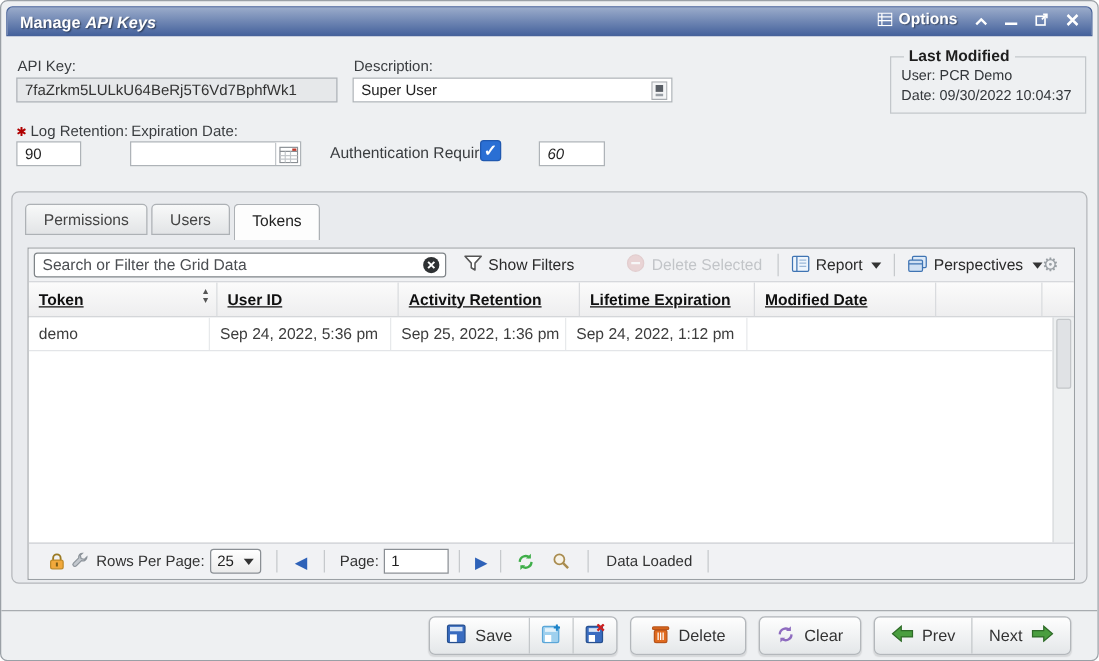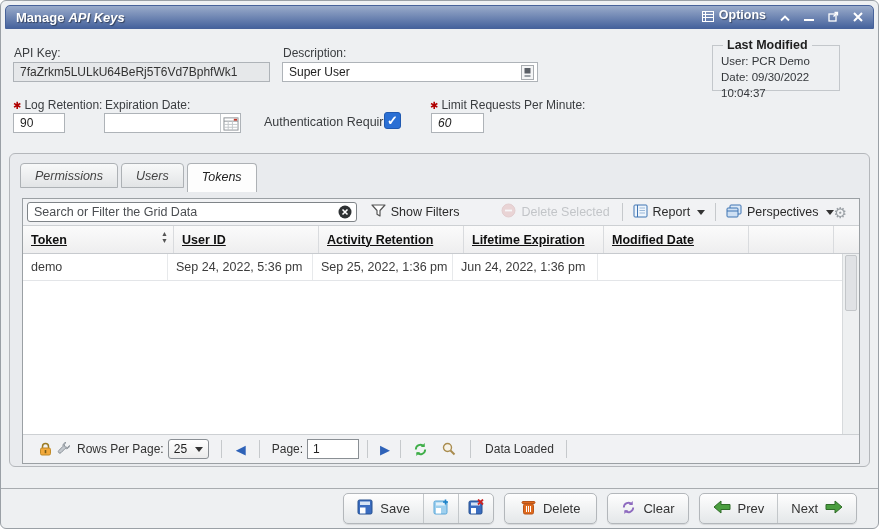--- a/index.html
+++ b/index.html
@@ -23,33 +23,33 @@
   .req{color:#b00000;font-size:10px;margin-right:3px;}
   .inp{position:absolute;height:20px;border:1px solid #aeb3b8;background:#fff;color:#222;
     font-family:"Liberation Sans",sans-serif;font-size:12px;padding:0 6px;}
   .inp.readonly{background:#e6e8ea;color:#333;}
   .inp-wrap{position:absolute;height:20px;border:1px solid #aeb3b8;background:#fff;display:flex;align-items:center;}
   .inp-wrap input{flex:1;border:none;outline:none;height:100%;font-family:"Liberation Sans",sans-serif;
     font-size:12px;padding:0 6px;background:transparent;color:#222;min-width:0;}
   .field-tool{width:15px;height:16px;margin-right:2px;display:flex;align-items:center;justify-content:center;}
   .cal-btn{width:20px;height:18px;border-left:1px solid #c3c7cb;display:flex;align-items:center;
     justify-content:center;background:#fff;}
-  fieldset.lastmod{position:absolute;left:711px;top:36px;width:128px;height:54px;margin:0;
+  fieldset.lastmod{position:absolute;left:711px;top:36px;width:157px;height:54px;margin:0;
     border:1px solid #c3c7cb;padding:0 6px 2px 8px;font-size:11.5px;color:#33363a;line-height:16px;}
   fieldset.lastmod legend{font-weight:bold;font-size:12.5px;color:#1e1e1e;padding:0 4px;margin-left:2px;}
   .checkbox{position:absolute;width:17px;height:17px;background:#2a6fd4;border:1px solid #2059b0;
     border-radius:3px;display:flex;align-items:center;justify-content:center;}
   .checkbox::after{content:"✓";color:#fff;font-size:13px;font-weight:bold;line-height:1;}
 
   
   .tab-panel{position:absolute;left:8px;top:152px;width:861px;height:314px;background:#e9ebee;
     border:1px solid #b4b7bb;border-radius:6px;}
   .tabs{position:absolute;left:10px;top:9px;display:flex;align-items:flex-start;gap:3px;}
   .tab{padding:5px 14px 4px;font-size:12.5px;color:#444;background:linear-gradient(#f8f9f9,#e2e4e6);
-    border:1px solid #adb1b5;border-radius:4px 4px 0 0;height:25px;font-style:italic;}
+    border:1px solid #adb1b5;border-radius:4px 4px 0 0;height:25px;}
   .tab.active{background:#fdfdfd;color:#222;height:29px;border-bottom:none;padding-top:6px;}
 
   
   .grid{position:absolute;left:12px;top:44px;width:838px;height:266px;background:#fff;
     border:1px solid #9ba0a4;}
   .toolbar{position:absolute;left:0;right:0;top:0;height:27px;background:#f1f2f4;
     border-bottom:1px solid #cdd0d3;display:flex;align-items:center;font-size:12.5px;color:#2b2b2b;}
   .search-wrap{position:relative;margin-left:4px;width:385px;height:20px;}
   .search-wrap input{width:100%;height:100%;border:1px solid #7f8488;border-radius:3px;
     font-family:"Liberation Sans",sans-serif;font-size:12.5px;padding:0 24px 0 6px;color:#222;}
@@ -191,21 +191,20 @@
           <line x1="1" y1="9" x2="16" y2="9" stroke="#c2c6ca"></line>
           <line x1="1" y1="12" x2="16" y2="12" stroke="#c2c6ca"></line>
           <rect x="11.5" y="3" width="3.5" height="2" fill="#c0392b"></rect>
         </svg>
     </span>
   </div>
 
   <div class="lbl" style="left:263px;top:114px;font-size:12.5px;">Authentication Required:</div>
   <div class="checkbox" style="left:383px;top:111px;"></div>
 
-  <div class="lbl" style="left:429px;top:97px;"><span class="req">✱</span><span>Limit Requests Per Minute:</span></div>
   <input class="inp" style="left: 430px; top: 112px; width: 53px; font-style: italic;" value="60">
 
   <div class="tab-panel">
     <div class="tabs">
       <div class="tab">Permissions</div>
       <div class="tab">Users</div>
       <div class="tab active">Tokens</div>
     </div>
 
     <div class="grid">
@@ -285,21 +284,21 @@
           </div>
         <div class="gh-fill"></div>
         <div class="gh-scroll"></div>
       </div>
 
       <div class="gbody">
         <div class="grow">
           <div class="gcell" style="width:145px;">demo</div>
           <div class="gcell" style="width:145px;">Sep 24, 2022, 5:36 pm</div>
           <div class="gcell" style="width:140px;">Sep 25, 2022, 1:36 pm</div>
-          <div class="gcell" style="width:145px;">Jun 24, 2022, 1:36 pm</div>
+          <div class="gcell" style="width:145px;">Sep 24, 2022, 1:12 pm</div>
           <div class="gcell" style="flex:1;border-right:none;"></div>
         </div>
       </div>
 
       <div class="scrollbar">
         <div class="scroll-thumb"></div>
       </div>
 
       <div class="pager">
         <span style="margin-left:16px;display:flex;">

